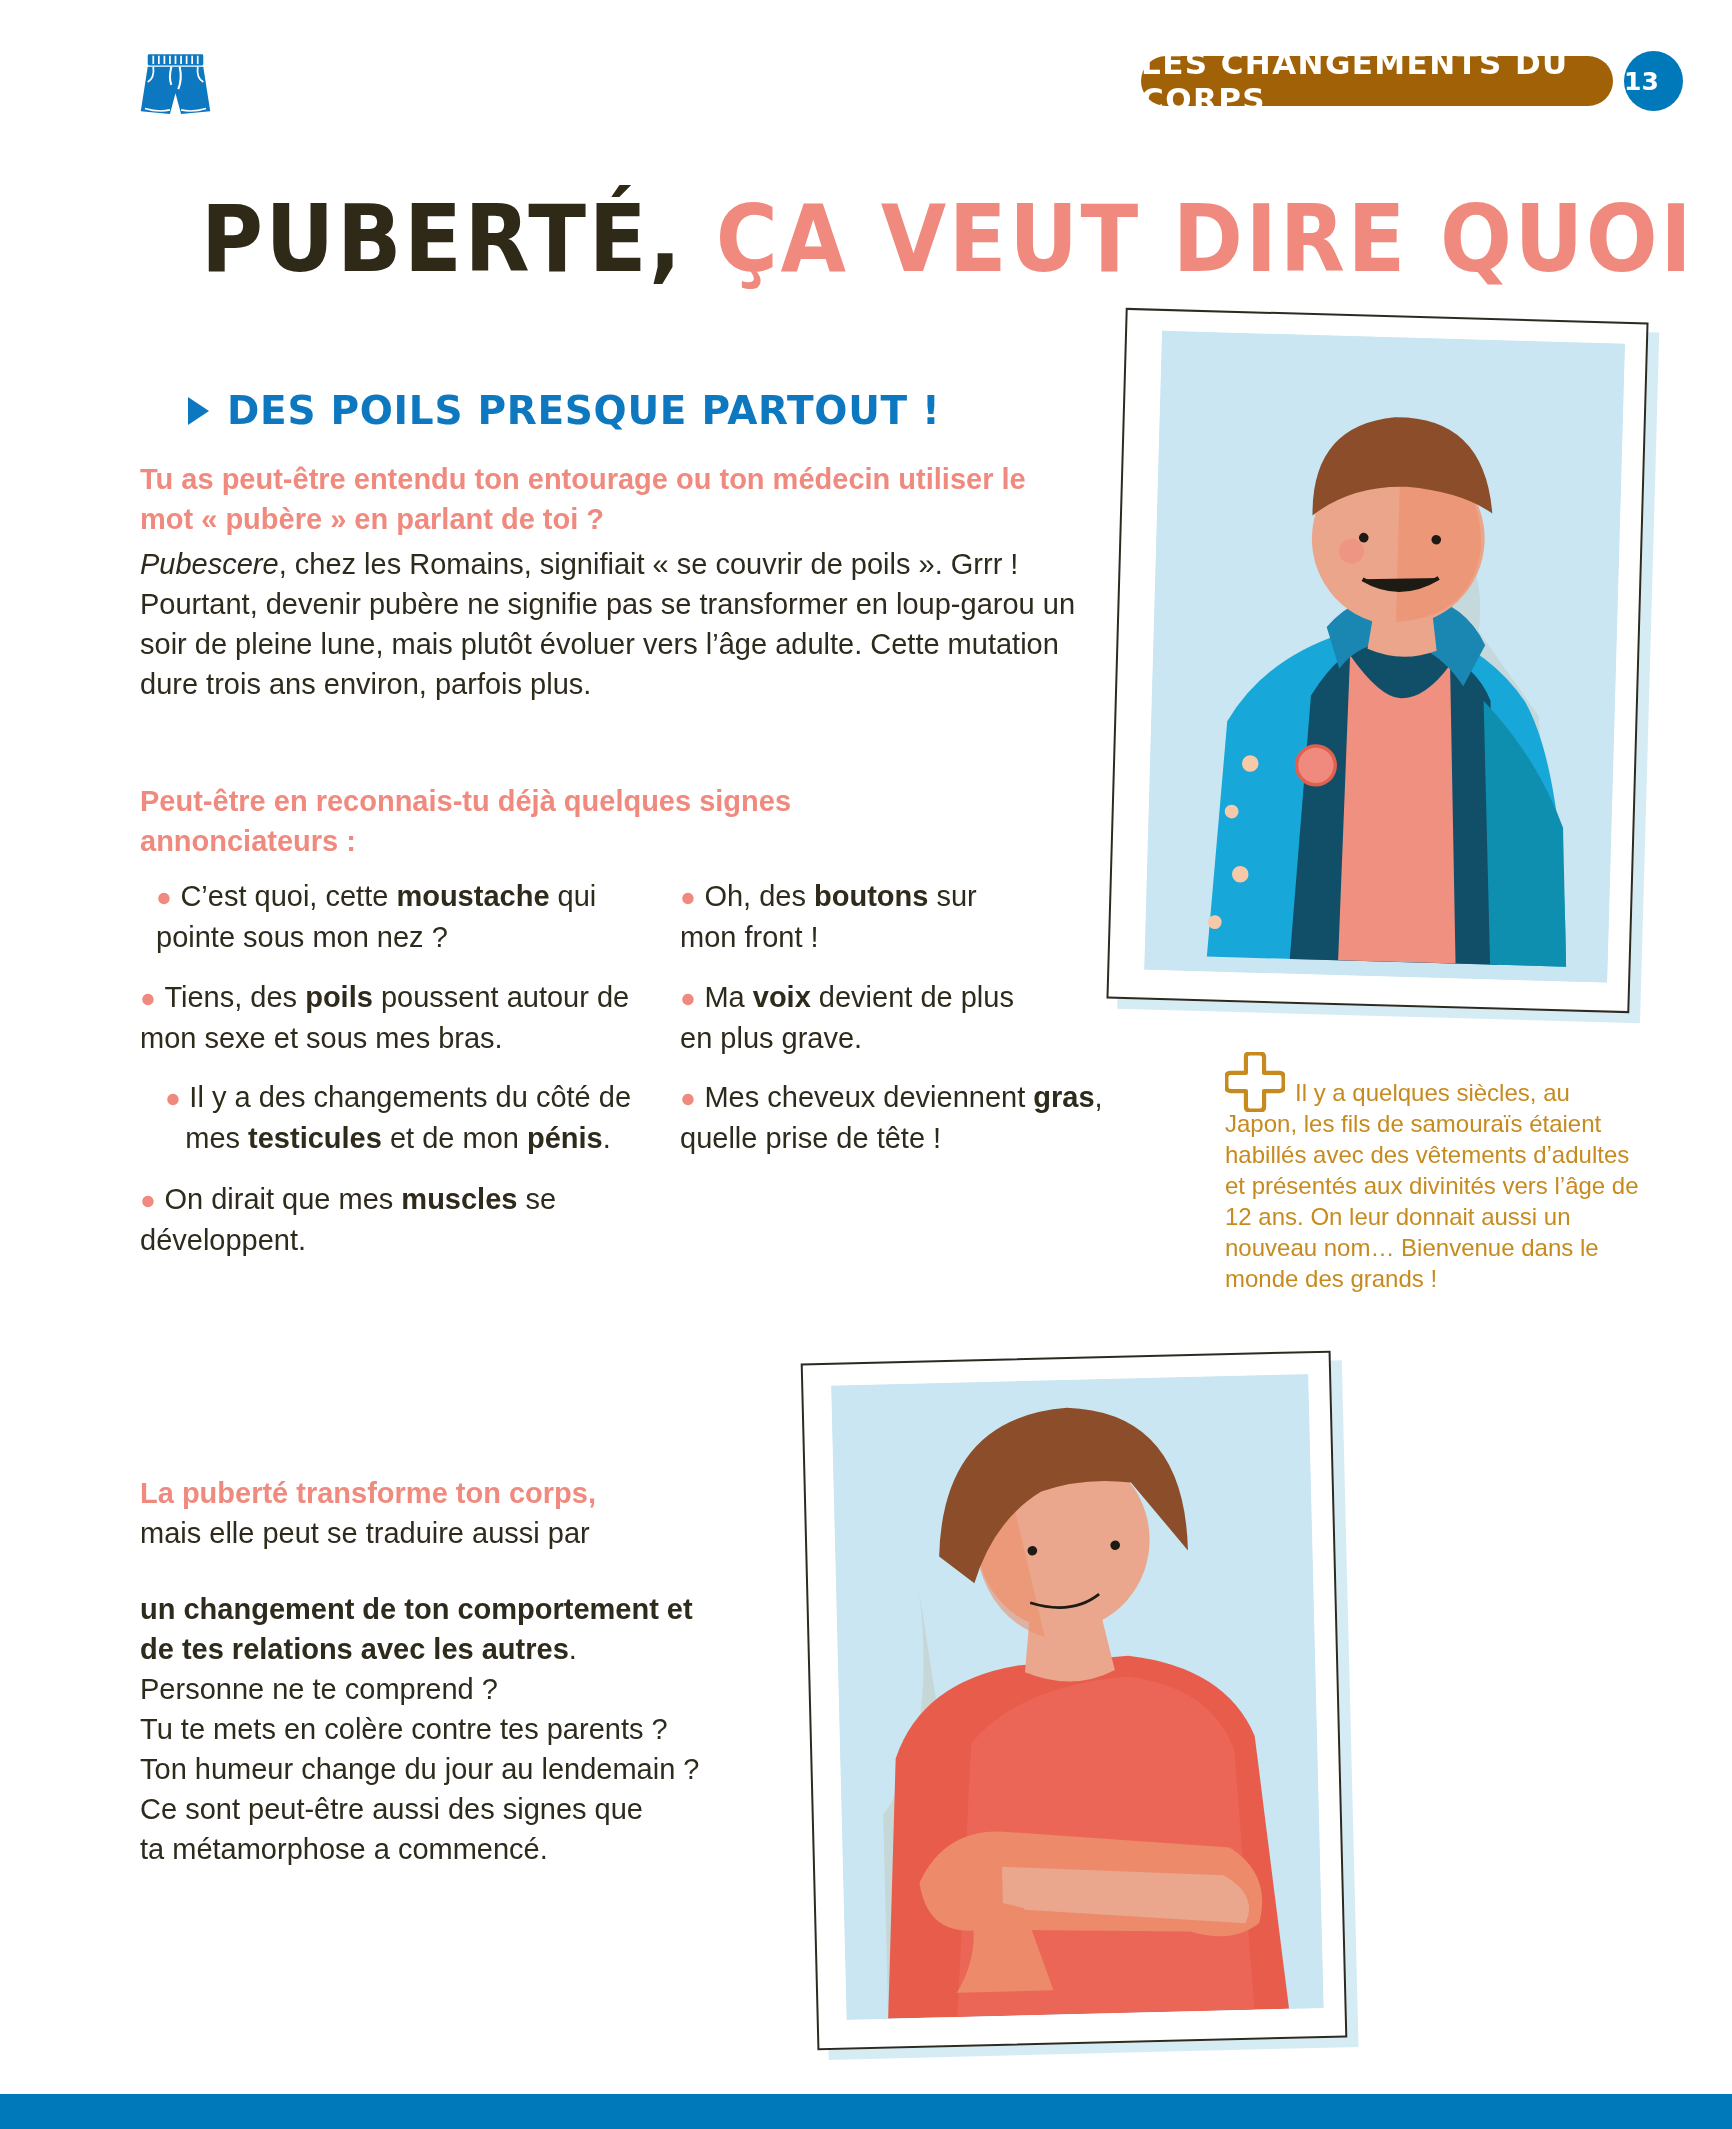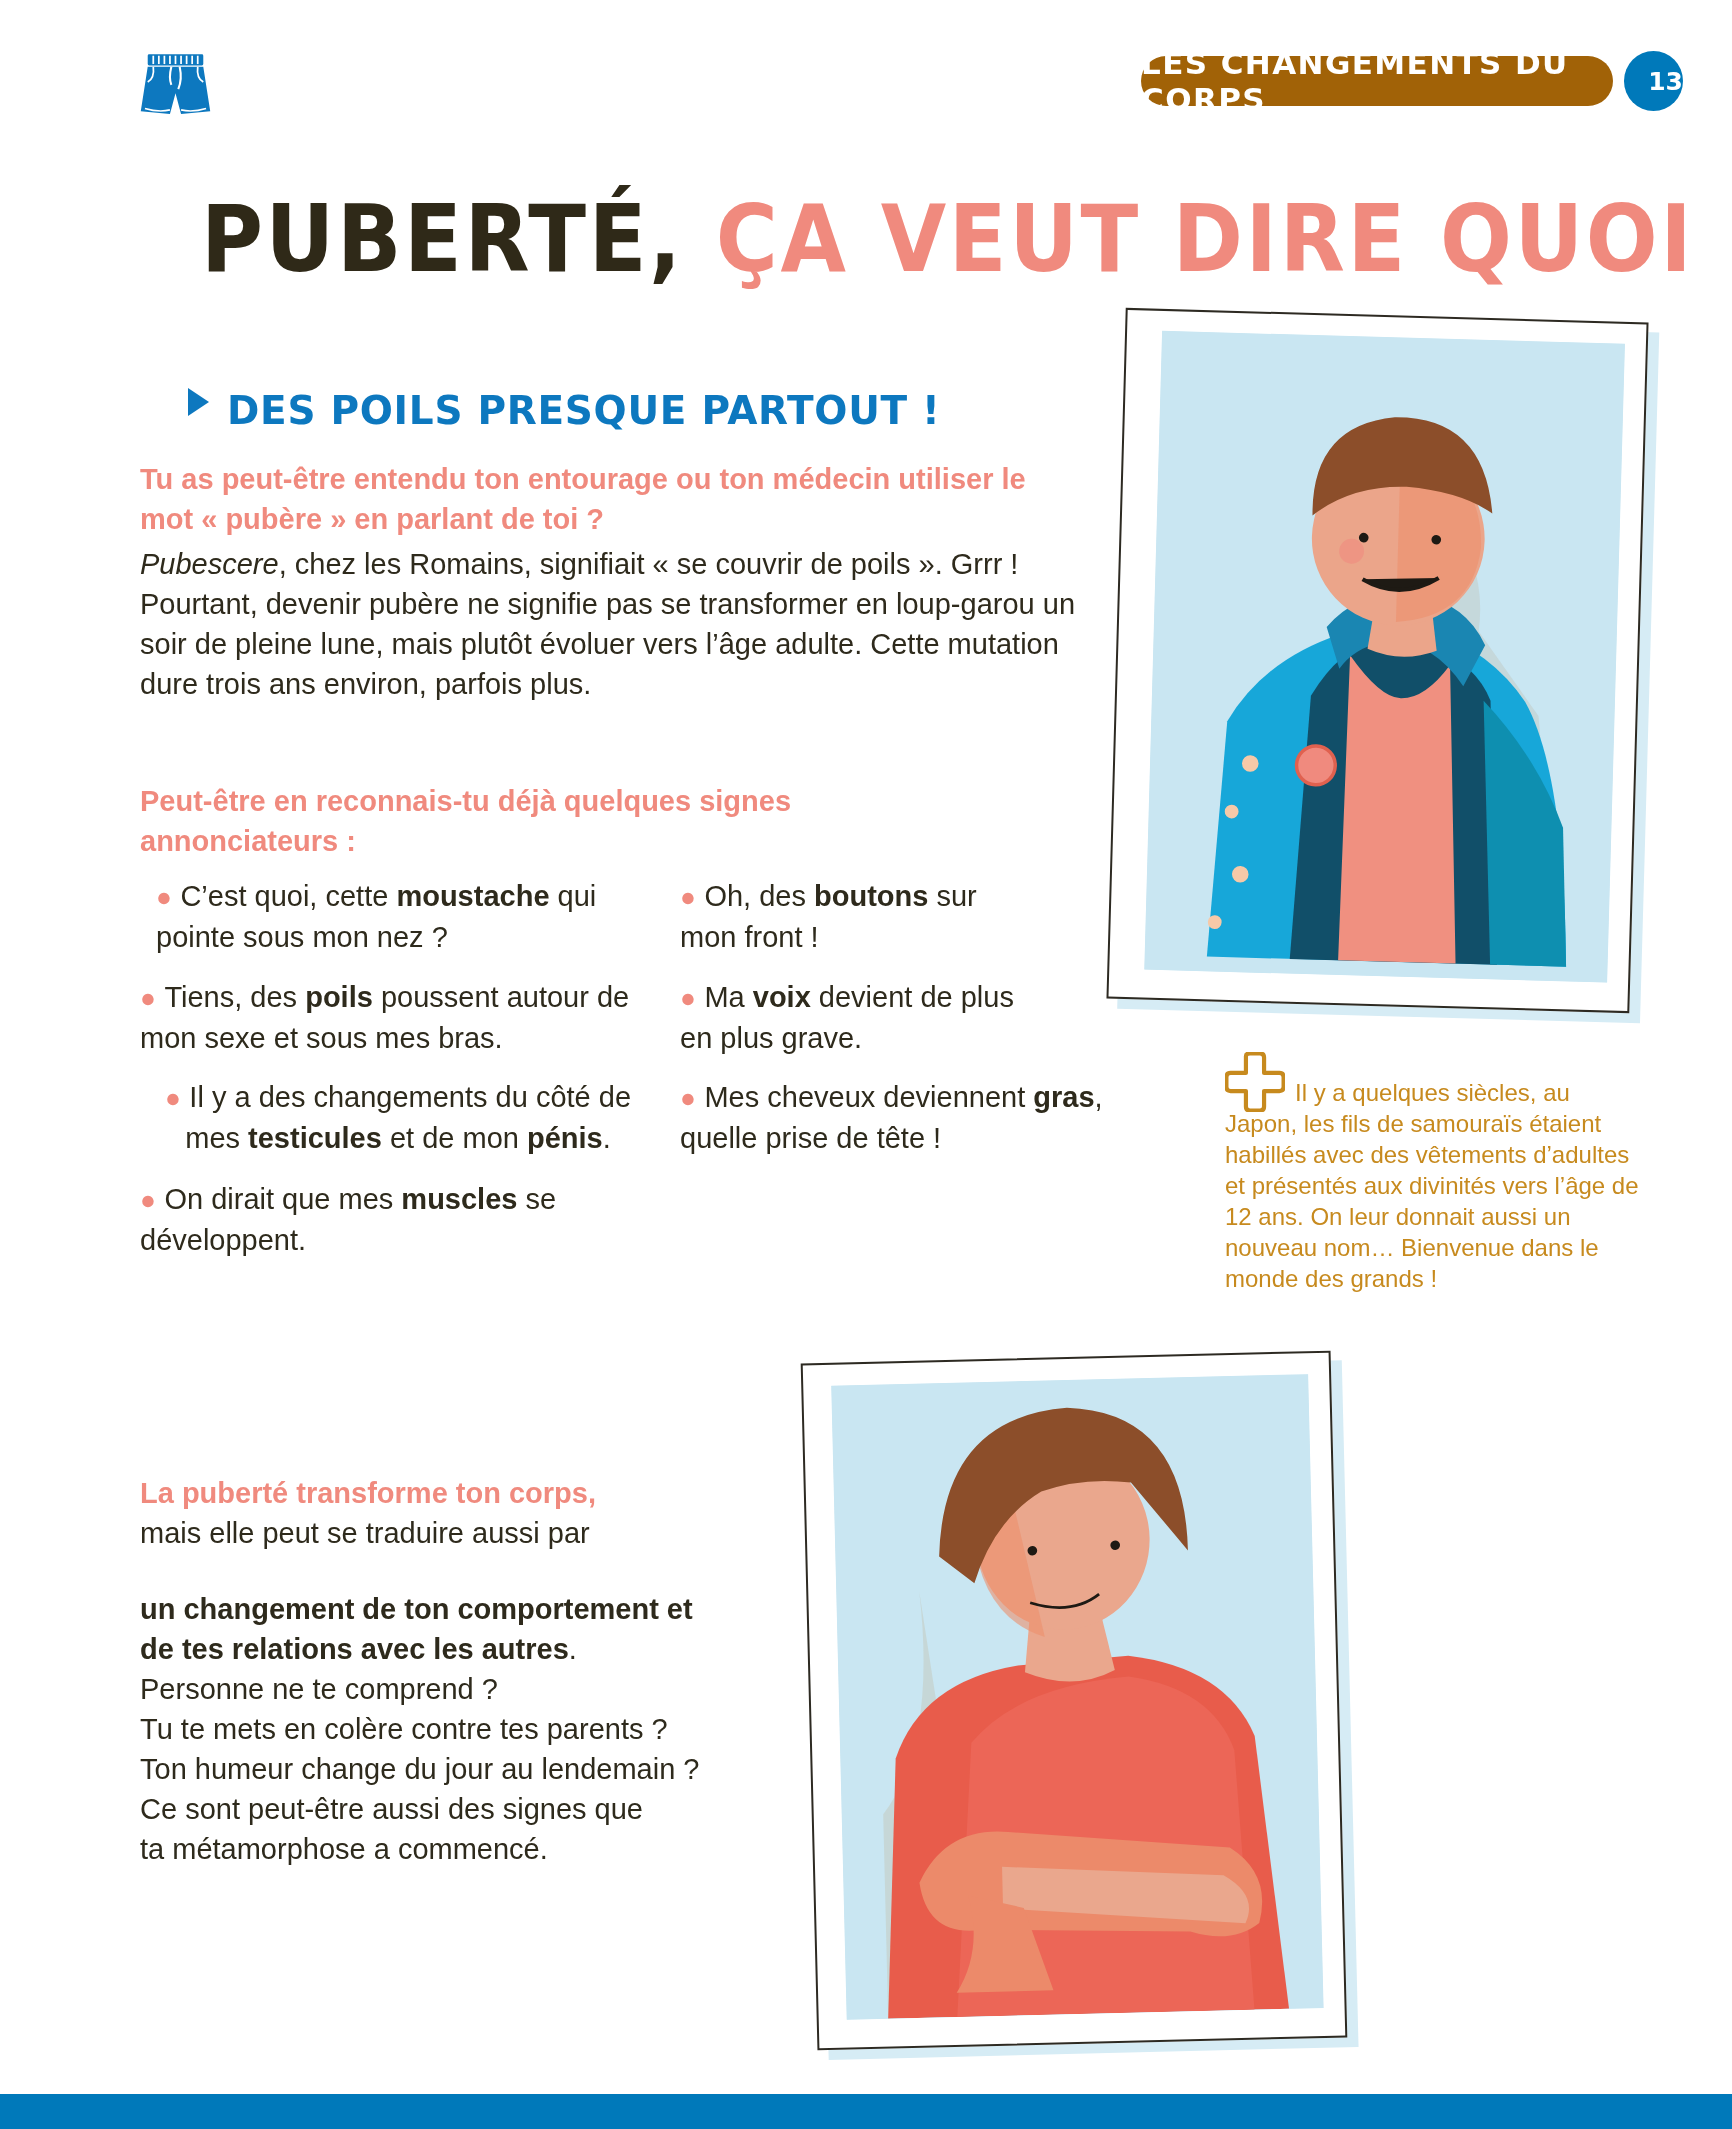--- a/index.html
+++ b/index.html
@@ -13,37 +13,37 @@
   #header-pill {
     left: 1141px; top: 56px; width: 472px; height: 50px;
     background: #a16207; border-radius: 25px;
     display: flex; align-items: center; justify-content: center;
     color: #ffffff; font-family: "DejaVu Sans", sans-serif; font-weight: bold;
     font-size: 31px; letter-spacing: 1.4px;
   }
   #page-number {
     left: 1624px; top: 51px; width: 59px; height: 60px;
     background: #0079ba; border-radius: 50%;
-    display: flex; align-items: center; justify-content: flex-end;
+    display: flex; align-items: center; justify-content: flex-start;
     color: #ffffff; font-family: "DejaVu Sans", sans-serif; font-weight: bold; font-size: 25px;
   }
 
   
   #page-title {
     left: 201px; top: 194px; white-space: nowrap;
     font-family: "DejaVu Sans", sans-serif; font-weight: bold; font-size: 92px;
     letter-spacing: 2.8px; line-height: 1;
     transform: scaleX(0.92); transform-origin: left top;
   }
   #page-title .t-dark { color: #2f2918; }
   #page-title .t-pink { color: #f08a7e; }
 
   
   #section-heading {
-    left: 140px; top: 388px; display: flex; white-space: nowrap;
+    left: 140px; top: 388px; display: flex; align-items: center; white-space: nowrap;
     color: #0d78bf; font-family: "DejaVu Sans", sans-serif; font-weight: bold; font-size: 39px;
     letter-spacing: 0.7px;
     padding-left: 48px;
   }
   #section-heading .arrow { width: 0; height: 0; border-left: 21px solid #0d78bf;
     border-top: 14px solid transparent; border-bottom: 14px solid transparent; margin-right: 18px; }
 
   .lead { color: #f08a7e; font-weight: bold; font-size: 29px; line-height: 40px; }
   .body { color: #2e2a1c; font-size: 29px; line-height: 40px; }
   .body b { font-weight: bold; }

